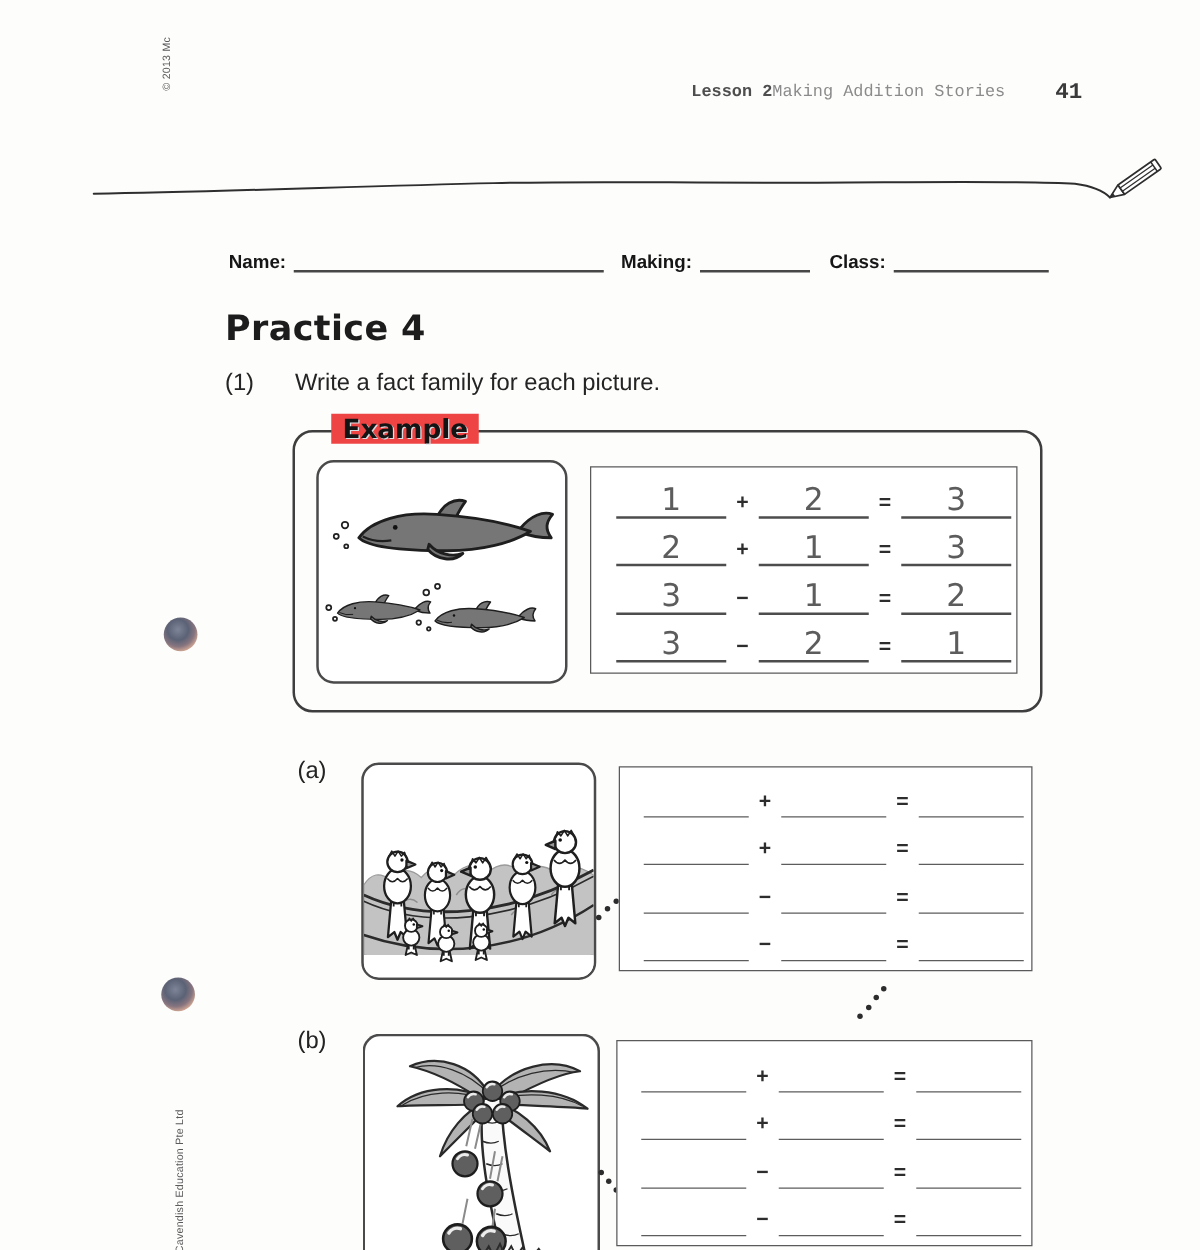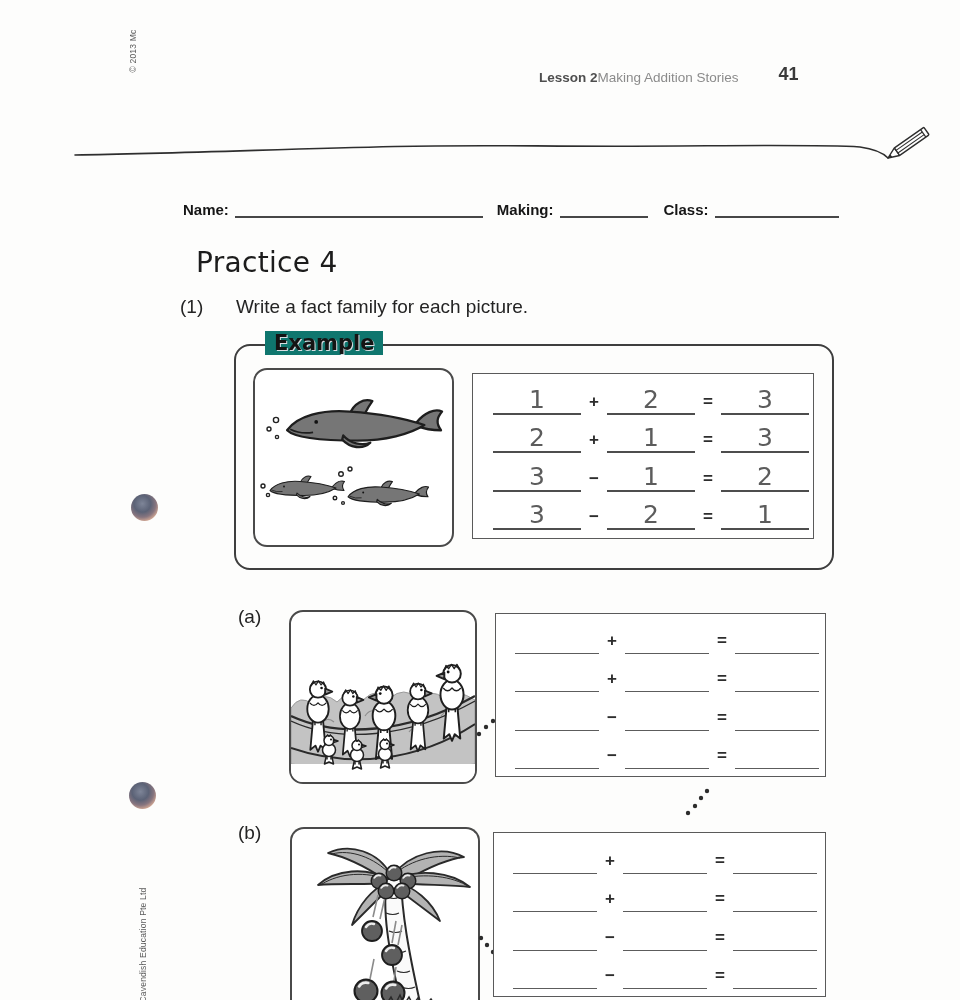--- a/index.html
+++ b/index.html
@@ -12,42 +12,42 @@
   .spine-bottom{left:78px;top:940px;width:130px;text-align:center;}
 
   
   .hole{position:absolute;width:27px;height:27px;border-radius:50%;
     background:radial-gradient(circle at 42% 36%, #7e8598 0%, #5b6276 36%, #87757f 58%, #d9ac96 78%, #f7e0cb 92%, rgba(255,255,255,0) 100%);
     filter:blur(.5px);}
   .hole1{left:131px;top:494px;}
   .hole2{left:129px;top:782px;}
 
   
-  .runhead{position:absolute;top:64px;left:539px;display:flex;align-items:flex-end;}
+  .runhead{position:absolute;top:64px;left:553px;display:flex;align-items:center;font-family:Liberation Mono, monospace;}
   .lesson-label{font-weight:bold;font-size:13.5px;color:#4e4e4e;}
   .lesson-title{font-size:13.5px;color:#8b8b8b;}
   .page-num{font-weight:bold;font-size:18px;color:#3a3a3a;margin-left:40px;}
 
   .tear{position:absolute;left:55px;top:118px;width:890px;height:60px;}
 
   
   .fields{position:absolute;left:183px;top:200px;display:flex;align-items:center;font-weight:bold;font-size:15px;color:#161616;}
   .fline{display:inline-block;border-bottom:2px solid #474747;height:16px;}
   .l-name{width:248px;margin:0 14px 0 6px;}
   .l-class{width:88px;margin:0 16px 0 6px;}
   .l-date{width:124px;margin-left:6px;}
 
-  .title-row{position:absolute;left:196px;top:246px;display:flex;font-family:"DejaVu Sans",sans-serif;font-weight:400;font-size:28px;color:#1c1c1c;letter-spacing:.3px;}
+  .title-row{position:absolute;left:180px;top:246px;display:flex;font-family:"DejaVu Sans",sans-serif;font-weight:700;font-size:28px;color:#1c1c1c;letter-spacing:.3px;}
   .title-gap{width:44px;}
   .question-row{position:absolute;left:180px;top:296px;font-size:19px;color:#242424;display:flex;}
   .q-num{width:56px;}
 
   
   .example-box{position:absolute;left:234px;top:344px;width:596px;height:222px;border:2.5px solid #3e3e3e;border-radius:16px;}
-  .example-label{position:absolute;top:-15px;left:29px;background:#0f766e;padding:0 9px;font-family:"DejaVu Sans",sans-serif;font-weight:800;font-size:21px;color:#141414;text-shadow:1px 1px 0 #d9dde2;}
+  .example-label{position:absolute;top:-15px;left:29px;background:#ef4444;padding:0 9px;font-family:"DejaVu Sans",sans-serif;font-weight:800;font-size:21px;color:#141414;text-shadow:1px 1px 0 #d9dde2;}
 
   .pic-card{position:absolute;border:2px solid #4a4a4a;border-radius:14px;background:#fff;overflow:hidden;}
   .pic-ex{left:17px;top:22px;width:197px;height:175px;}
   .pic-a{left:289px;top:610px;width:184px;height:170px;}
   .pic-b{left:290px;top:827px;width:186px;height:178px;border-bottom:none;border-radius:14px 14px 0 0;}
 
   .eq-card{position:absolute;left:236px;top:27px;width:342px;height:166px;border:1.6px solid #5a5a5a;background:#fff;padding-top:2px;box-sizing:border-box;}
   .eq-row{display:flex;align-items:flex-end;height:38.5px;padding-left:20px;}
   .blank{width:88px;border-bottom:2px solid #4d4d4d;text-align:center;font-family:"DejaVu Sans",sans-serif;font-size:25px;color:#5c5c5c;line-height:1;padding-bottom:1px;}
   .op{width:26px;text-align:center;font-weight:bold;font-size:17px;color:#2d2d2d;padding-bottom:3px;}

